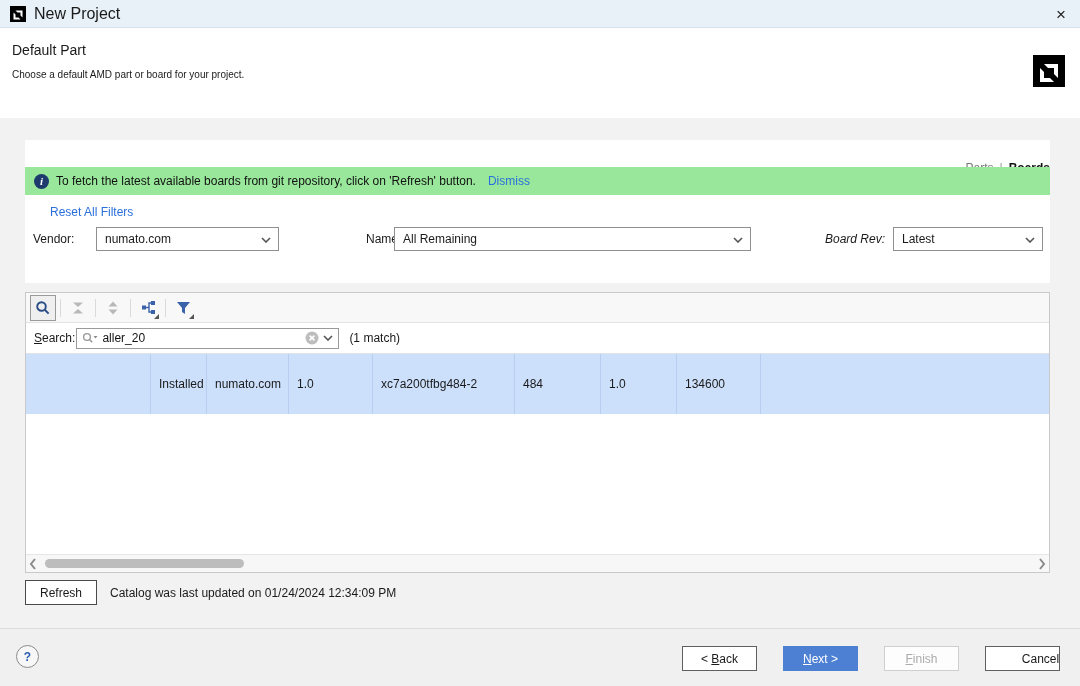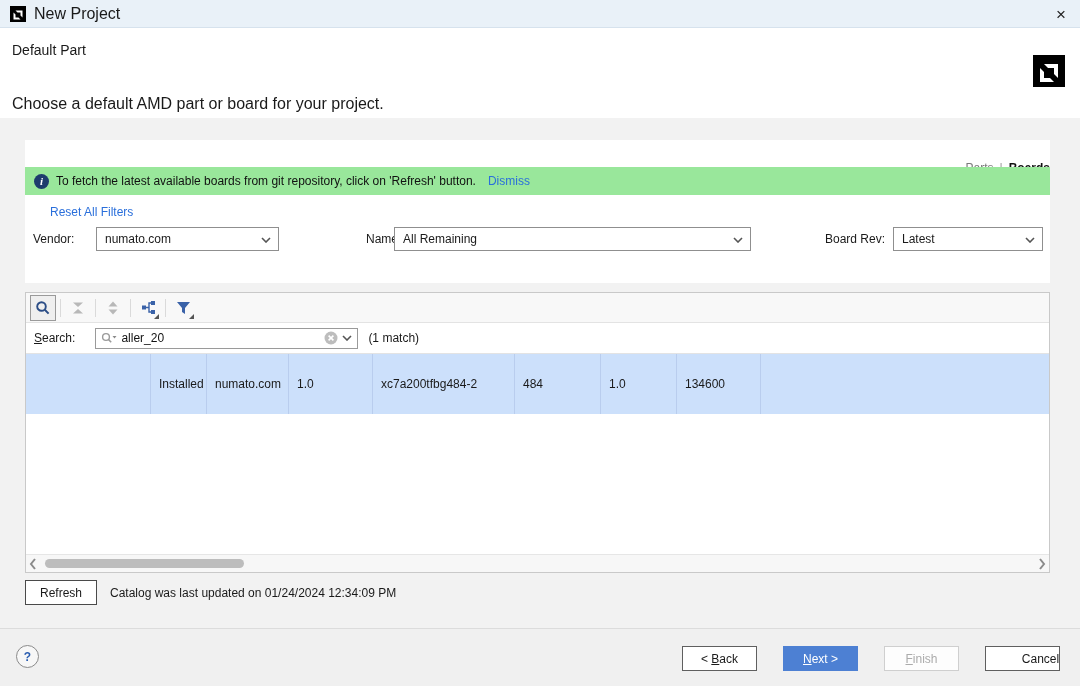--- a/index.html
+++ b/index.html
@@ -18,21 +18,21 @@
   .titlebar .logo { width:16px; height:16px; margin-right:8px; flex:none; }
   .titlebar .title { font-size:16px; color:#1a1a1a; }
   .close-btn {
     position:absolute; right:8px; top:3px; width:22px; height:22px;
     display:flex; align-items:center; justify-content:center;
     font-size:17px; color:#222; line-height:1;
   }
   
   .header { position:absolute; top:28px; left:0; width:1080px; height:90px; background:#fff; }
   .header .h-title { position:absolute; left:12px; top:14px; font-size:14px; font-weight:normal; }
-  .header .h-sub   { position:absolute; left:12px; top:41px; font-size:16px;margin-top:26px; }
+  .header .h-sub   { position:absolute; left:12px; top:41px; font-size:10px; }
   .header .logo-lg { position:absolute; left:1033px; top:27px; width:32px; height:32px; }
   
   .body { position:absolute; top:118px; left:0; width:1080px; height:510px; background:#f2f2f2; }
   .filters-panel { position:absolute; left:25px; top:22px; width:1025px; height:143px; background:#fff; }
   .tabs {
     position:absolute; top:16px; left:0; right:0; height:25px;
     display:flex; align-items:center; gap:6px; padding-left:12px;
     border-bottom:1px dashed #a8a8a8;
     justify-content:flex-end;
   }
@@ -54,42 +54,42 @@
   .reset-link { position:absolute; top:65px; left:9px;margin-left:16px; }
   .filter-row { position:absolute; top:87px; left:0; right:16px; height:24px; }
   .f-label { position:absolute; top:5px; color:#1a1a1a; }
   .select {
     position:absolute; top:0; height:24px; background:#fff; border:1px solid #8f8f8f;
     display:flex; align-items:center; padding:0 24px 0 8px; overflow:hidden; white-space:nowrap;
   }
   .select svg { position:absolute; right:7px; top:9px; }
   .lbl-vendor { left:8px; }    .sel-vendor { left:71px;  width:183px; }
   .lbl-name   { left:341px; }  .sel-name   { left:369px; width:357px; }
-  .lbl-brev   { left:800px; }  .sel-brev   { left:868px; width:150px; }
+  .lbl-brev   { left:800px;font-style:italic; }  .sel-brev   { left:868px; width:150px; }
   
   .table-panel {
     position:absolute; left:25px; top:174px; width:1025px; height:281px;
     background:#fff; border:1px solid #c9c9c9;
   }
   .toolbar {
     height:30px; background:#f8f8f8; border-bottom:1px solid #e3e3e3;
     display:flex; align-items:center; padding-left:4px;
   }
   .tbtn { width:26px; height:26px; display:flex; align-items:center; justify-content:center; position:relative; flex:none; }
   .tbtn.active { border:1px solid #9a9a9a; background:#efefef; }
   .corner { position:absolute; right:2px; bottom:2px; }
   .tsep { width:1px; height:18px; background:#dadada; margin:0 4px; flex:none; }
   .search-row {
     height:31px; border-bottom:1px solid #e3e3e3; background:#fff;
     display:flex; align-items:center; padding-left:8px;
   }
   .mn { text-decoration:underline; }
   .search-combo {
     width:263px; height:21px; border:1px solid #9a9a9a; background:#fff;
-    display:flex; align-items:center; margin-left:20px; padding:0 5px; gap:4px;
+    display:flex; align-items:center; margin-left:1px; padding:0 5px; gap:4px;
   }
   .search-combo input {
     border:none; outline:none; flex:1; min-width:0;
     font:12px "Liberation Sans", sans-serif; color:#111; background:transparent;
   }
   .match-count { margin-left:10px; }
   .thead { height:24px; display:flex; background:#ececee; border-bottom:1px solid #cfcfcf; }
   .th {
     flex:none; border-right:1px solid #d5d5d5; padding-left:8px;
     display:flex; align-items:center; white-space:nowrap; overflow:hidden; color:#1a1a1a;

